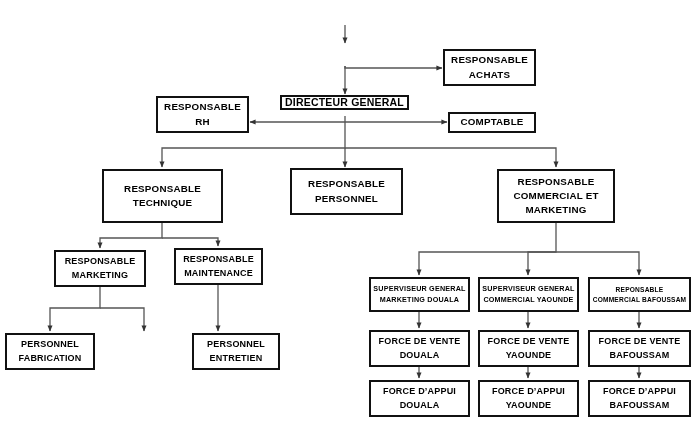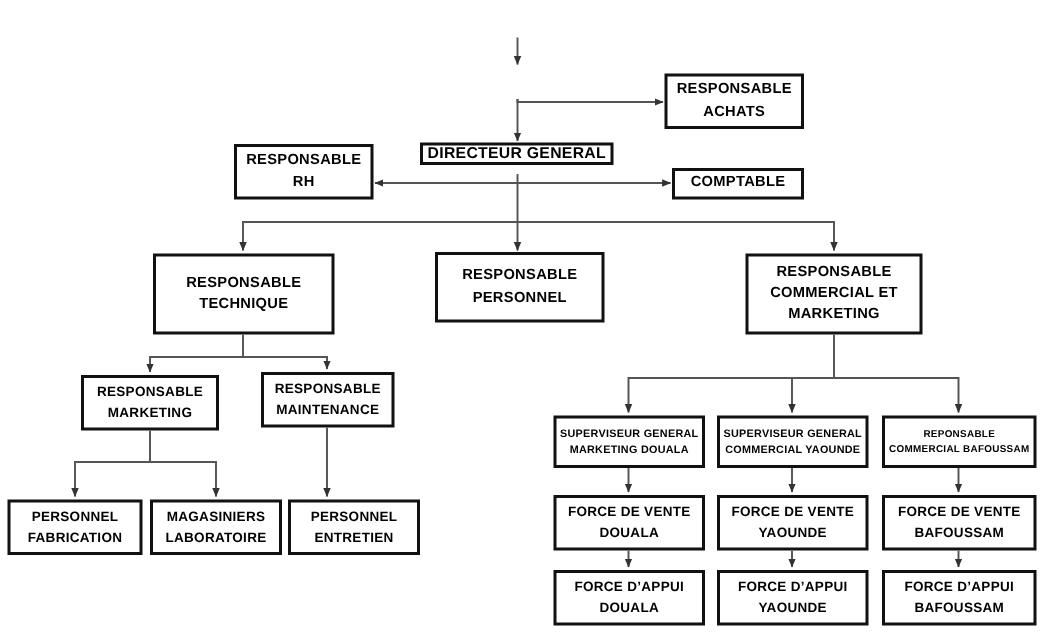--- a/index.html
+++ b/index.html
@@ -142,24 +142,20 @@
   <div class="node sz-sm" style="left: 174px; top: 248px; width: 89px; height: 37px;">
     <span class="ln">RESPONSABLE</span>
     <span class="ln">MAINTENANCE</span>
   </div>
 
   <div class="node sz-sm" style="left: 5px; top: 333px; width: 90px; height: 37px;">
     <span class="ln">PERSONNEL</span>
     <span class="ln">FABRICATION</span>
   </div>
 
-  <div class="node sz-sm" style="left: 100px; top: 333px; width: 88px; height: 37px;">
-    <span class="ln">MAGASINIERS</span>
-    <span class="ln">LABORATOIRE</span>
-  </div>
 
   <div class="node sz-sm" style="left: 192px; top: 333px; width: 88px; height: 37px;">
     <span class="ln">PERSONNEL</span>
     <span class="ln">ENTRETIEN</span>
   </div>
 
   <div class="node sz-xs" style="left: 369px; top: 277px; width: 101px; height: 35px;">
     <span class="ln">SUPERVISEUR GENERAL</span>
     <span class="ln">MARKETING  DOUALA</span>
   </div>

